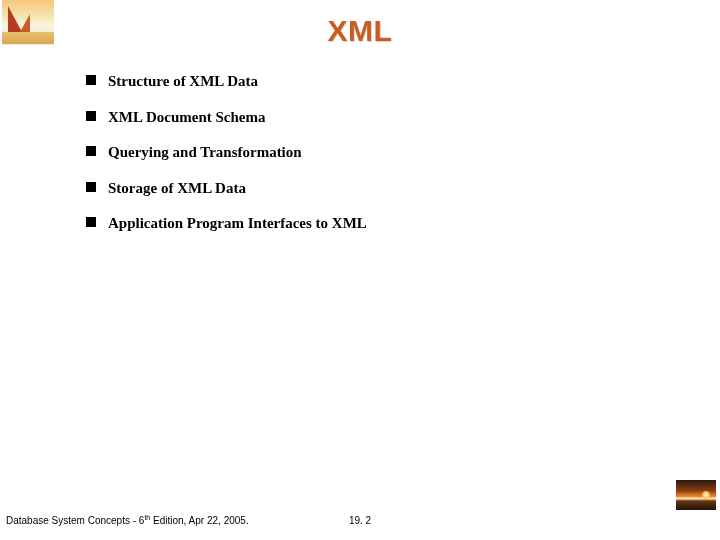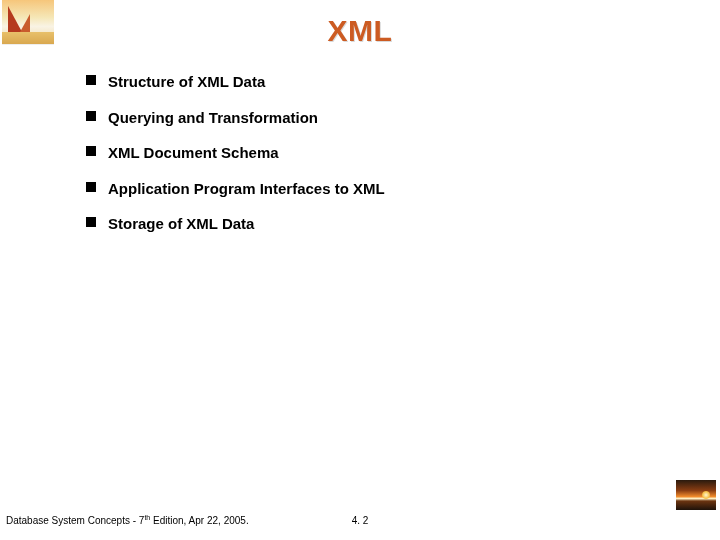--- a/index.html
+++ b/index.html
@@ -76,20 +76,21 @@
     font-size: 30px;
     font-weight: bold;
     color: #cc5b22;
     margin: 6px 0 24px 0;
     letter-spacing: 0.5px;
     text-shadow: 1px 1px 0 rgba(0,0,0,0.15);
   }
   .content {
     margin-left: 80px;
     margin-right: 30px;
+    font-family: Liberation Serif, serif;
   }
   .bullet-list {
     list-style: none;
     padding: 0;
     margin: 0;
   }
   .bullet-list li {
     position: relative;
     padding-left: 28px;
     margin-bottom: 16px;
@@ -169,32 +170,32 @@
       <div class="water"></div>
     </div>
     <div class="bar"></div>
   </div>
 
   <h1 class="title">XML</h1>
 
   <div class="content">
     <ul class="bullet-list">
       <li>Structure of XML Data</li>
+      <li>XML Document Schema</li>
       <li>Querying and Transformation</li>
-      <li>XML Document Schema</li>
+      <li>Storage of XML Data</li>
       <li>Application Program Interfaces to XML</li>
-      <li>Storage of XML Data</li>
     </ul>
   </div>
 
   <div class="footer">
     <div class="logo-right">
       <div class="sun"></div>
     </div>
     <div class="footer-line">
       <span class="footer-left">
-        <span>Database System Concepts - 7</span><sup>th</sup><span> Edition, Apr 22, 2005.</span>
+        <span>Database System Concepts - 6</span><sup>th</sup><span> Edition, Apr 22, 2005.</span>
       </span>
-      <span class="footer-center">4. 2</span>
+      <span class="footer-center">19. 2</span>
     </div>
   </div>
 
 </div>
 
 </body></html>

